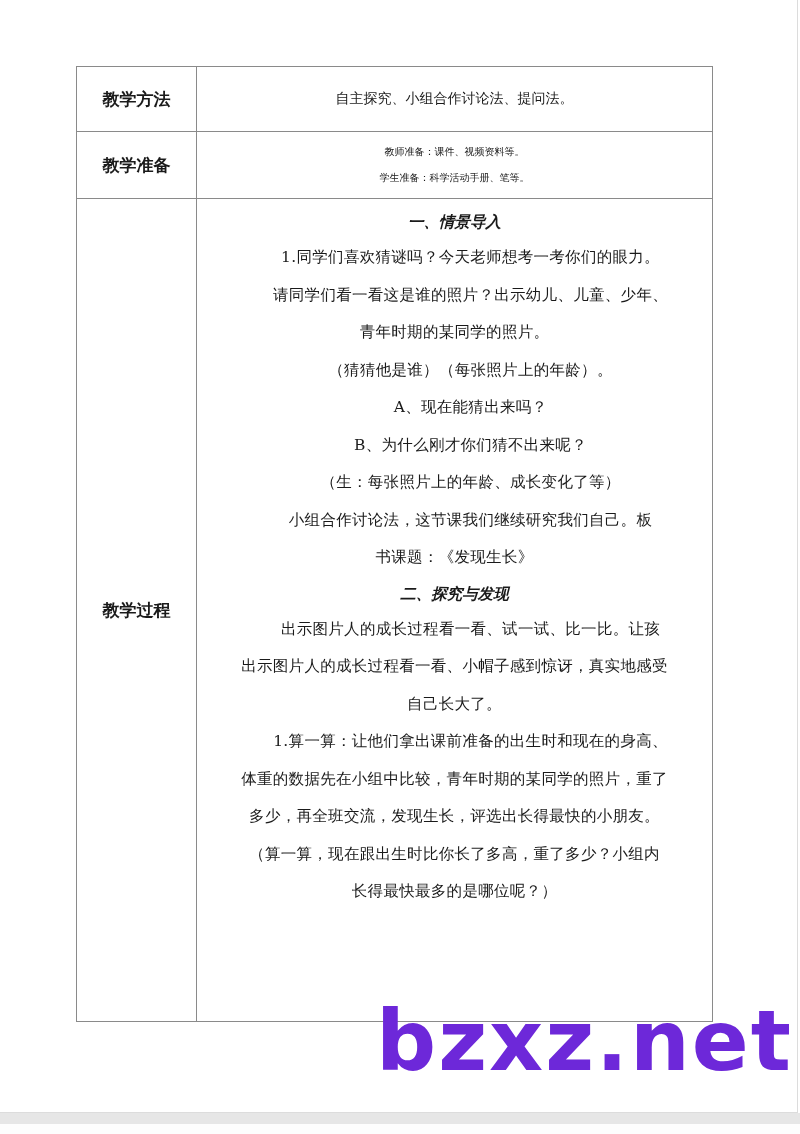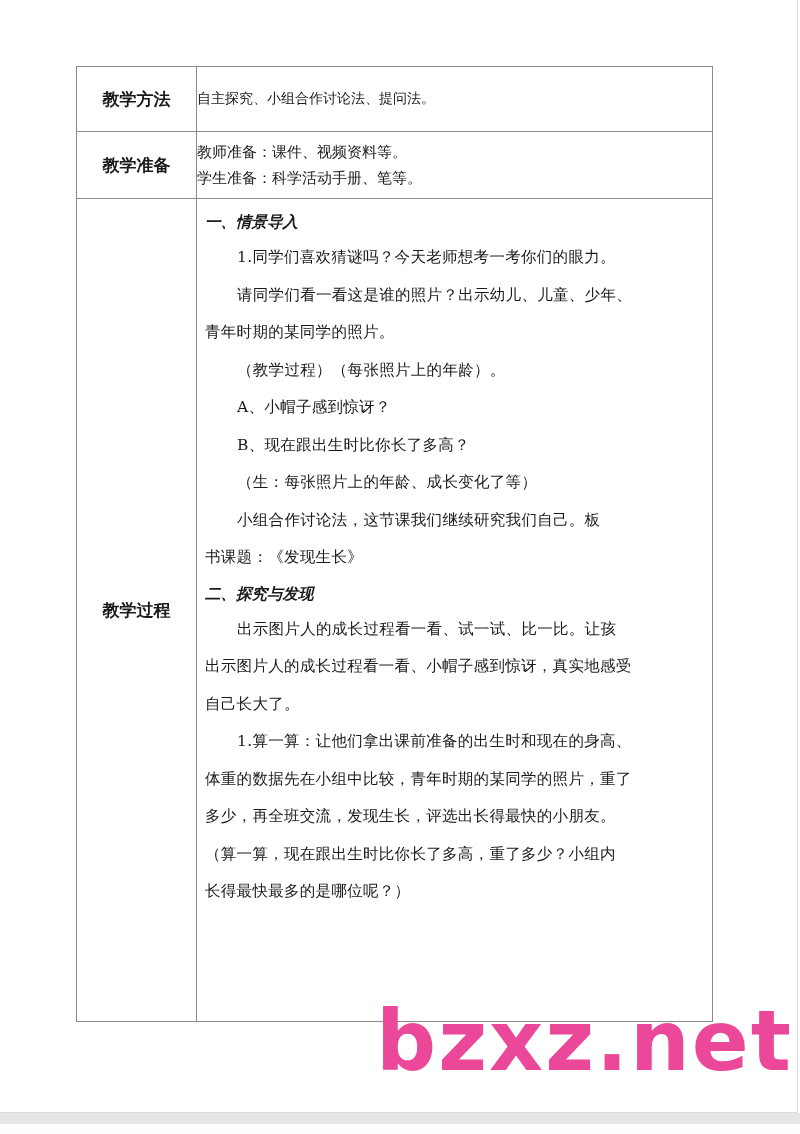--- a/index.html
+++ b/index.html
@@ -25,33 +25,33 @@
     border-collapse:collapse; table-layout:fixed;
   }
   table.plan td {
     border:1.5px solid #8a8a8a; vertical-align:middle; padding:0;
   }
   td.label {
     width:119px; text-align:center;
     font-family: "DejaVu Sans", "Liberation Sans", sans-serif;
     font-weight:bold; font-size:17px; color:#1a1a1a;
   }
-  td.content { padding:0 8px 0 8px; font-size:14px; }
+  td.content { padding:0 8px 0 8px; font-size:14px;text-align:center; }
   .row-method td { height:64px; }
   .row-prep td { height:66px; }
-  .prep-line { line-height:26px; font-size:15px; }
+  .prep-line { line-height:26px; font-size:10px; }
   .process { padding:6px 8px 10px 8px !important; vertical-align:top !important; }
   .proc-line { font-size:15.5px; line-height:37.5px; letter-spacing:0.3px; }
   .indent { text-indent:32px; }
   .heading { font-family:"DejaVu Sans","Liberation Sans",sans-serif; font-weight:bold; font-size:15.5px; line-height:34px;font-style:italic; }
   .row-process td { height:806px; }
   .watermark {
     position:absolute; left:376px; top:992px;
     font-family:"DejaVu Sans","Liberation Sans",sans-serif;
-    font-weight:bold; font-size:84px; color:#ec4899; letter-spacing:2px;
+    font-weight:bold; font-size:84px; color:#6d28d9; letter-spacing:2px;
     pointer-events:none; z-index:0;
   }
 </style>
 </head>
 <body>
 
 <div class="page">
   <table class="plan">
     <tbody>
         <tr class="row-method">
@@ -65,23 +65,23 @@
         <div class="prep-line">学生准备：科学活动手册、笔等。</div>
       </td>
     </tr>
     <tr class="row-process">
       <td class="label">教学过程</td>
       <td class="content process">
         <div class="heading">一、情景导入</div>
         <div class="proc-line indent">1.同学们喜欢猜谜吗？今天老师想考一考你们的眼力。</div>
         <div class="proc-line indent">请同学们看一看这是谁的照片？出示幼儿、儿童、少年、</div>
         <div class="proc-line">青年时期的某同学的照片。</div>
-        <div class="proc-line indent">（教学过程）（每张照片上的年龄）。</div>
-        <div class="proc-line indent">A、小帽子感到惊讶？</div>
-        <div class="proc-line indent">B、现在跟出生时比你长了多高？</div>
+        <div class="proc-line indent">（猜猜他是谁）（每张照片上的年龄）。</div>
+        <div class="proc-line indent">A、现在能猜出来吗？</div>
+        <div class="proc-line indent">B、为什么刚才你们猜不出来呢？</div>
         <div class="proc-line indent">（生：每张照片上的年龄、成长变化了等）</div>
         <div class="proc-line indent">小组合作讨论法，这节课我们继续研究我们自己。板</div>
         <div class="proc-line">书课题：《发现生长》</div>
         <div class="heading">二、探究与发现</div>
         <div class="proc-line indent">出示图片人的成长过程看一看、试一试、比一比。让孩</div>
         <div class="proc-line">出示图片人的成长过程看一看、小帽子感到惊讶，真实地感受</div>
         <div class="proc-line">自己长大了。</div>
         <div class="proc-line indent">1.算一算：让他们拿出课前准备的出生时和现在的身高、</div>
         <div class="proc-line">体重的数据先在小组中比较，青年时期的某同学的照片，重了</div>
         <div class="proc-line">多少，再全班交流，发现生长，评选出长得最快的小朋友。</div>

